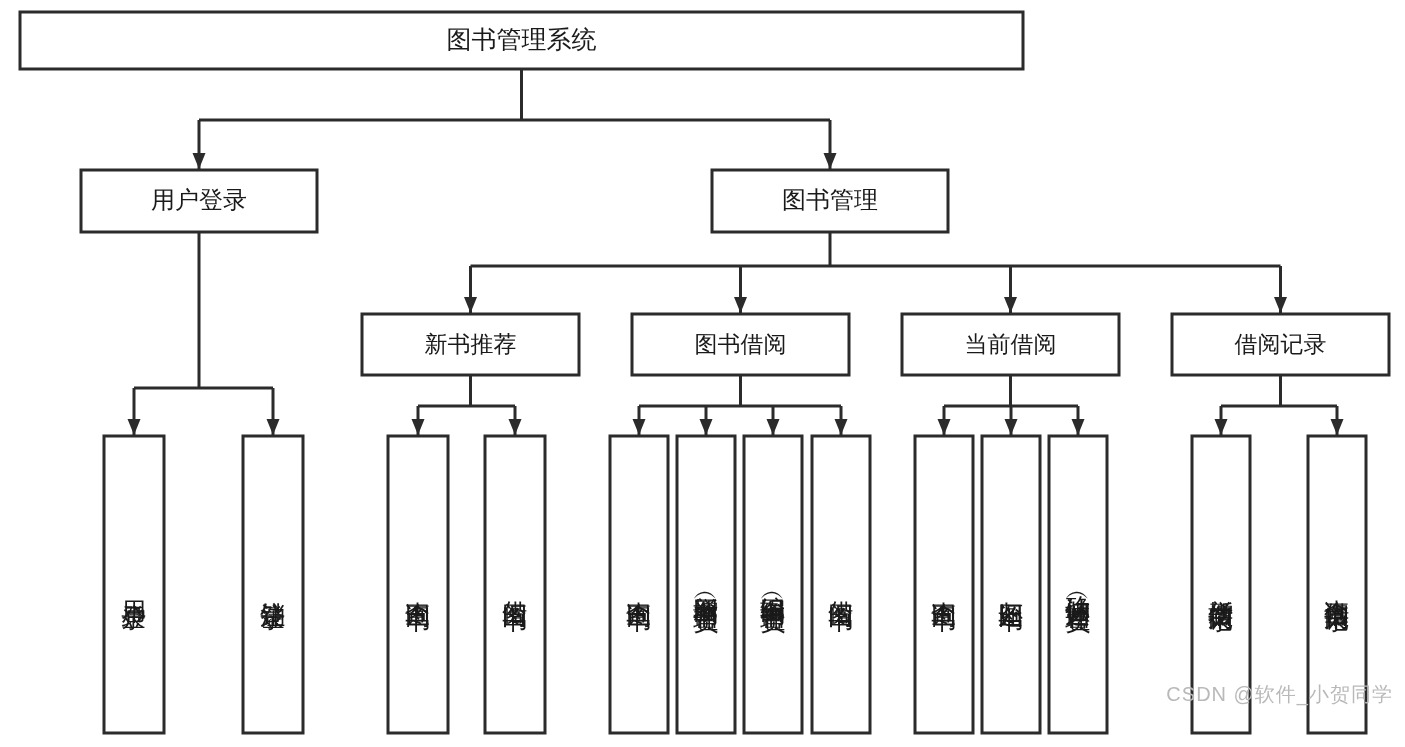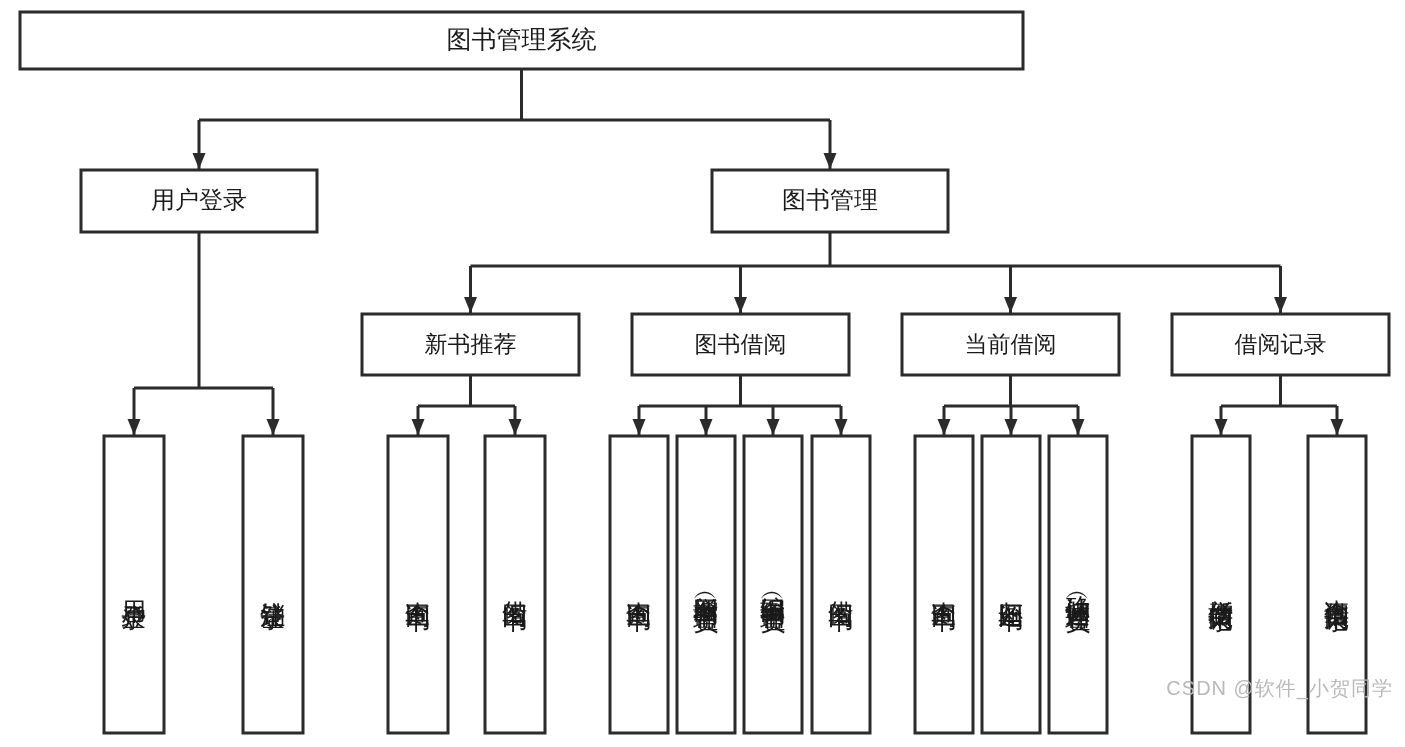--- a/index.html
+++ b/index.html
@@ -61,21 +61,21 @@
     font-size: 25px;
     line-height: 1.06;
     letter-spacing: 2px;
     color: #1a1a1a;
     white-space: nowrap;
     pointer-events: none;
   }
   #watermark {
     position: absolute;
     right: 12px;
-    bottom: 24px;
+    bottom: 18px;
     font-family: "Liberation Sans", "DejaVu Sans", sans-serif;
     font-size: 20px;
     color: #b9b9b9;
     letter-spacing: 1px;
     white-space: nowrap;
   }
 </style>
 </head>
 <body>
 

